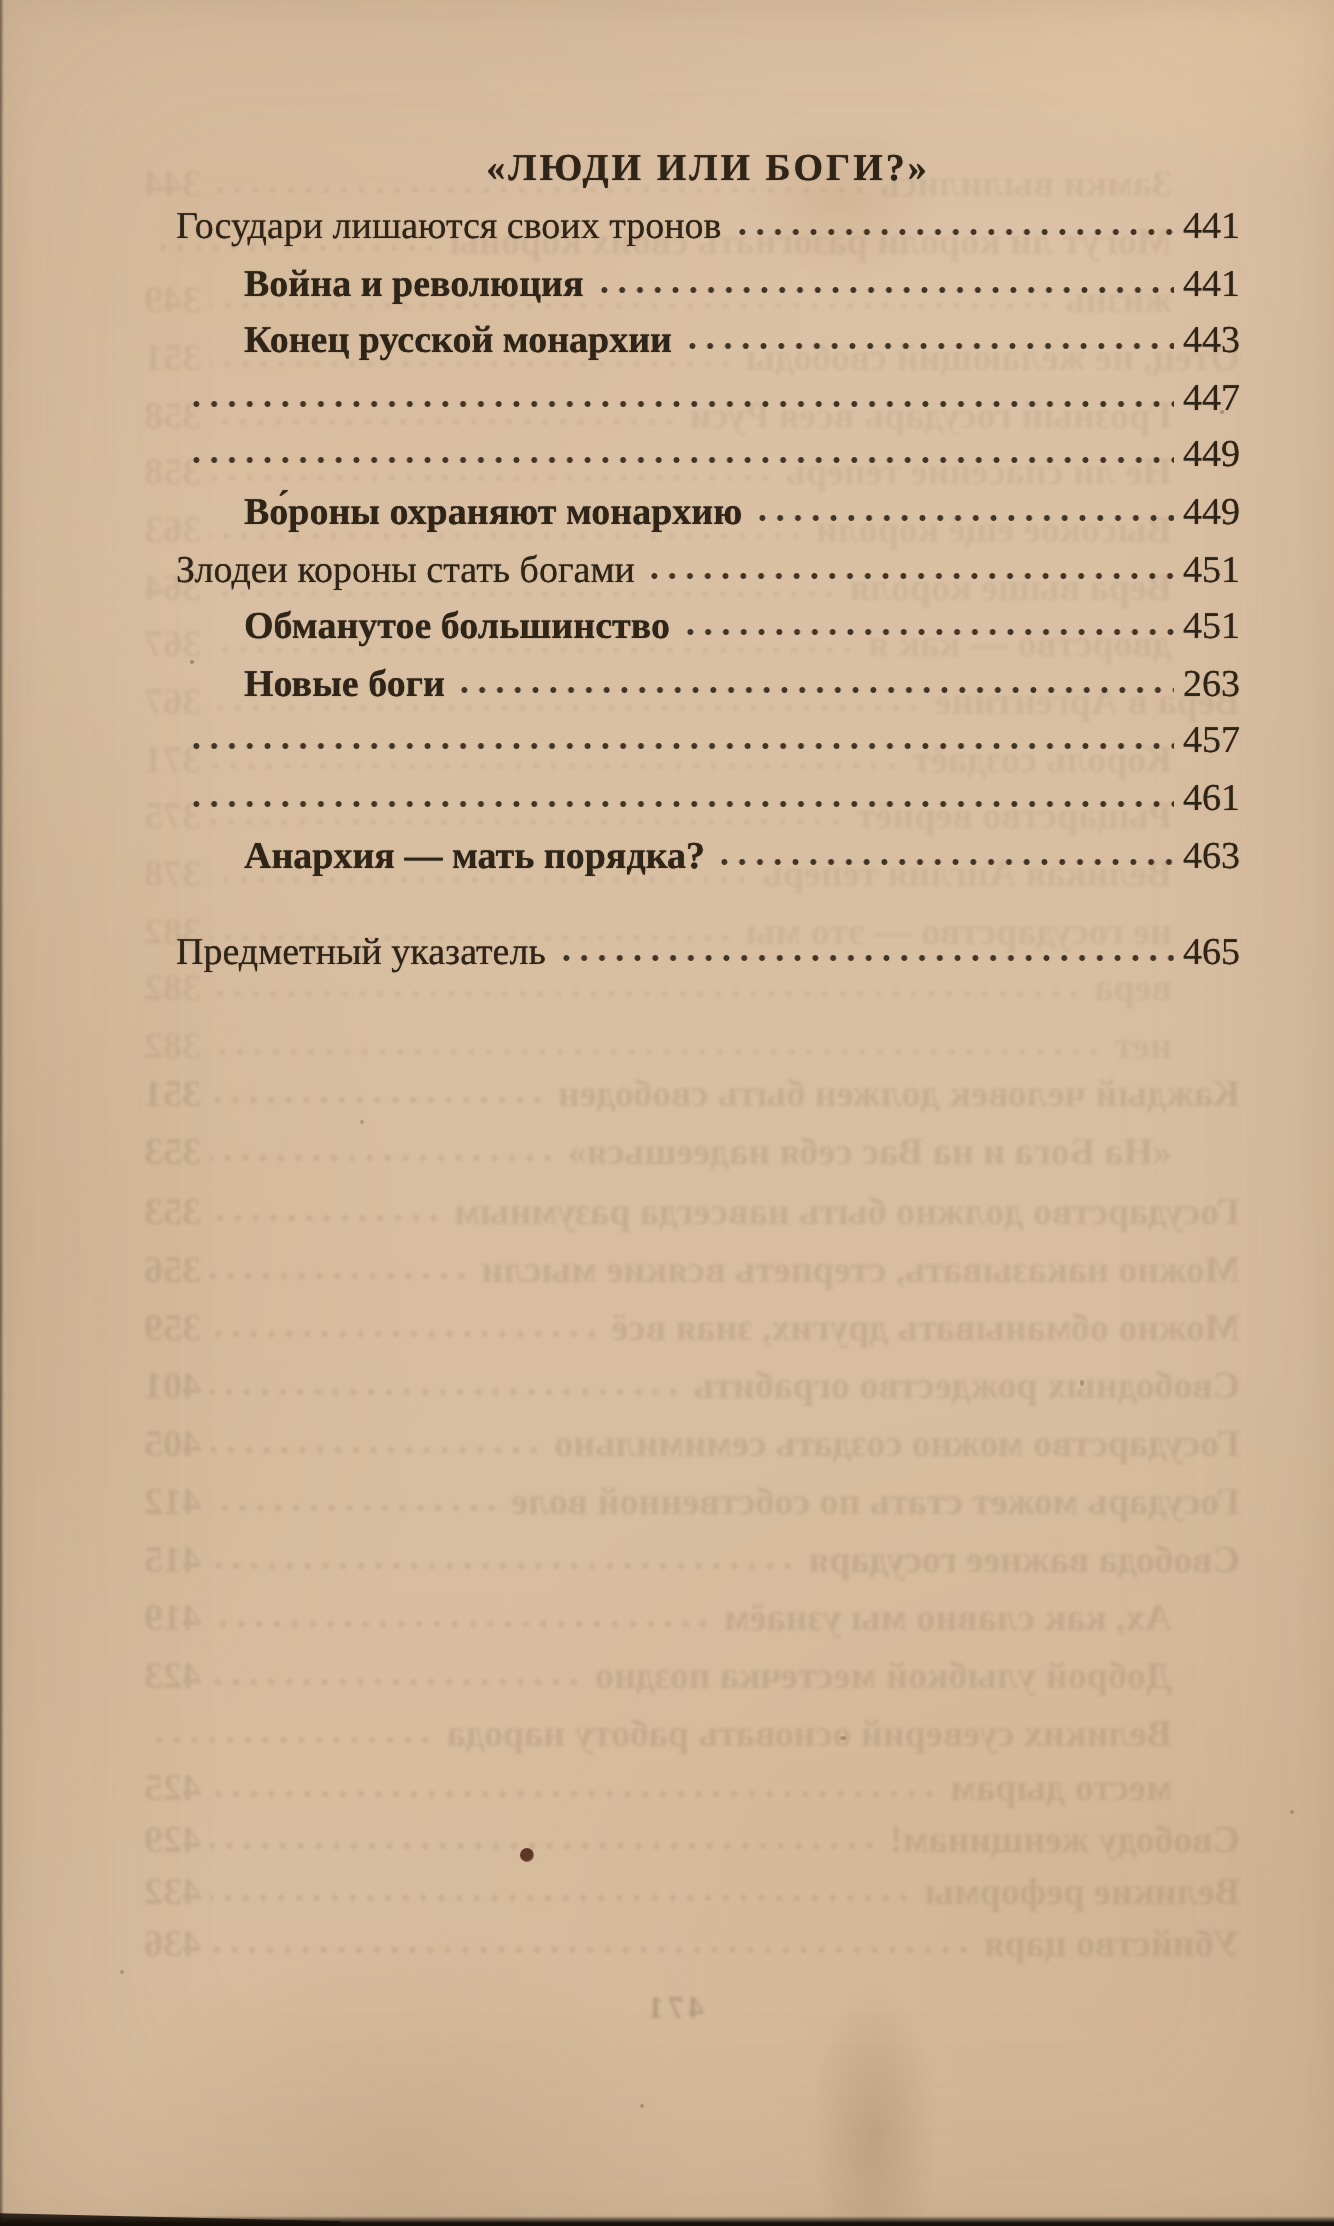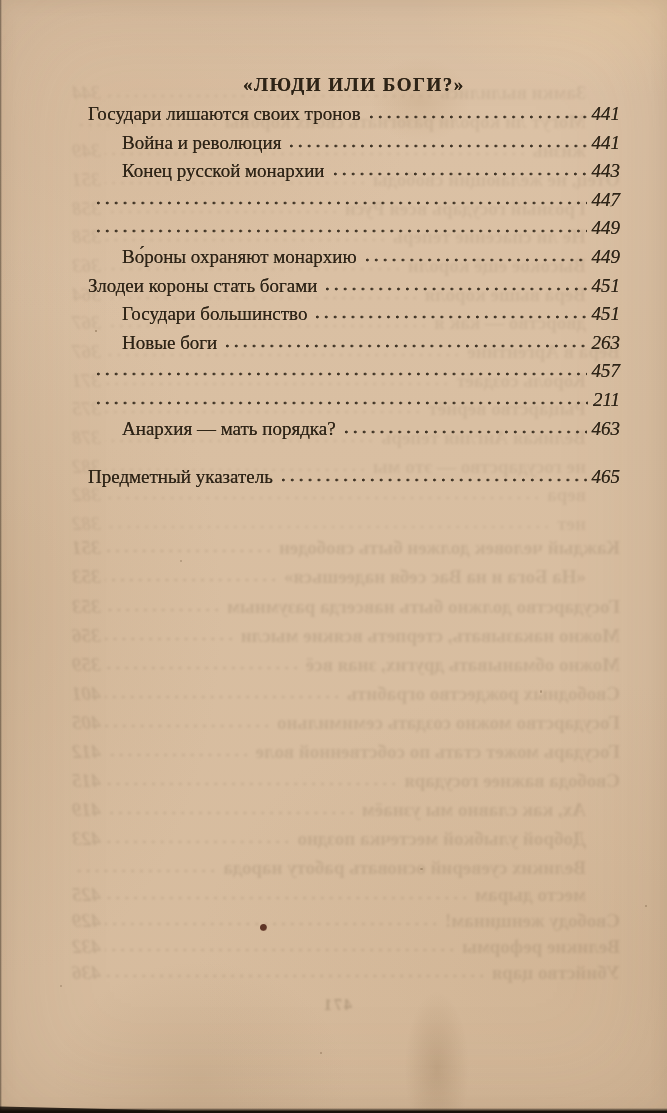--- a/index.html
+++ b/index.html
@@ -25,30 +25,30 @@
   
   .content{position:absolute;left:88px;top:0;width:532px;color:#2e2417;z-index:3;}
   .title{
     margin:0;position:absolute;top:74px;left:0;width:100%;
     text-align:center;font-size:19px;font-weight:700;letter-spacing:1.5px;
     text-shadow:0 0 .5px rgba(46,36,23,.9);
   }
   .toc{position:absolute;top:100px;left:0;width:100%;}
   .row{display:flex;align-items:baseline;line-height:28.6px;font-size:19px;
        text-shadow:0 0 .45px rgba(46,36,23,.85);}
-  .row.indent1 .label{padding-left:34px;}
+  .row.indent1 .label{padding-left:34px;font-weight:bold;}
   .row.gap{margin-top:20px;}
   .label{white-space:nowrap;}
   .leader{flex:1;position:relative;min-width:20px;}
   .leader::after{
     content:"";position:absolute;left:8px;right:5px;bottom:1px;height:4px;
     background-image:radial-gradient(circle at 2.2px 50%, rgba(44,34,21,.88) 1.25px, rgba(44,34,21,0) 1.7px);
     background-size:8.9px 4px;background-repeat:repeat-x;
   }
-  .pagenum{white-space:nowrap;font-style:italic;}
+  .pagenum{white-space:nowrap;}
   
   .ghost-layer{position:absolute;inset:0;z-index:1;}
   .ghost-line{
     position:absolute;left:72px;width:548px;
     display:flex;align-items:baseline;
     transform:scaleX(-1);
     color:#6f5b41;font-size:19px;font-weight:700;line-height:29px;
     filter:blur(0.9px);opacity:.17;
   }
   .ghost-line.dim{opacity:.11;}
@@ -281,36 +281,36 @@
           <span class="label">Во́роны охраняют монархию</span>
           <span class="leader"></span>
           <span class="pagenum">449</span>
         </div>
         <div class="row">
           <span class="label">Злодеи короны стать богами</span>
           <span class="leader"></span>
           <span class="pagenum">451</span>
         </div>
         <div class="row indent1">
-          <span class="label">Государи большинство</span>
+          <span class="label">Обманутое большинство</span>
           <span class="leader"></span>
           <span class="pagenum">451</span>
         </div>
         <div class="row indent1">
           <span class="label">Новые боги</span>
           <span class="leader"></span>
           <span class="pagenum">263</span>
         </div>
         <div class="row indent1">
           <span class="leader"></span>
           <span class="pagenum">457</span>
         </div>
         <div class="row indent1">
           <span class="leader"></span>
-          <span class="pagenum">211</span>
+          <span class="pagenum">461</span>
         </div>
         <div class="row indent1">
           <span class="label">Анархия — мать порядка?</span>
           <span class="leader"></span>
           <span class="pagenum">463</span>
         </div>
         <div class="row gap">
           <span class="label">Предметный указатель</span>
           <span class="leader"></span>
           <span class="pagenum">465</span>

